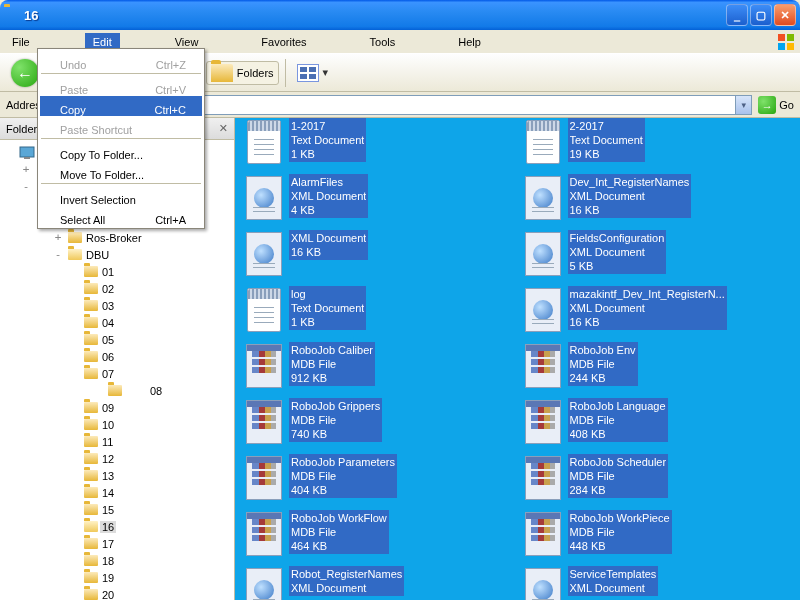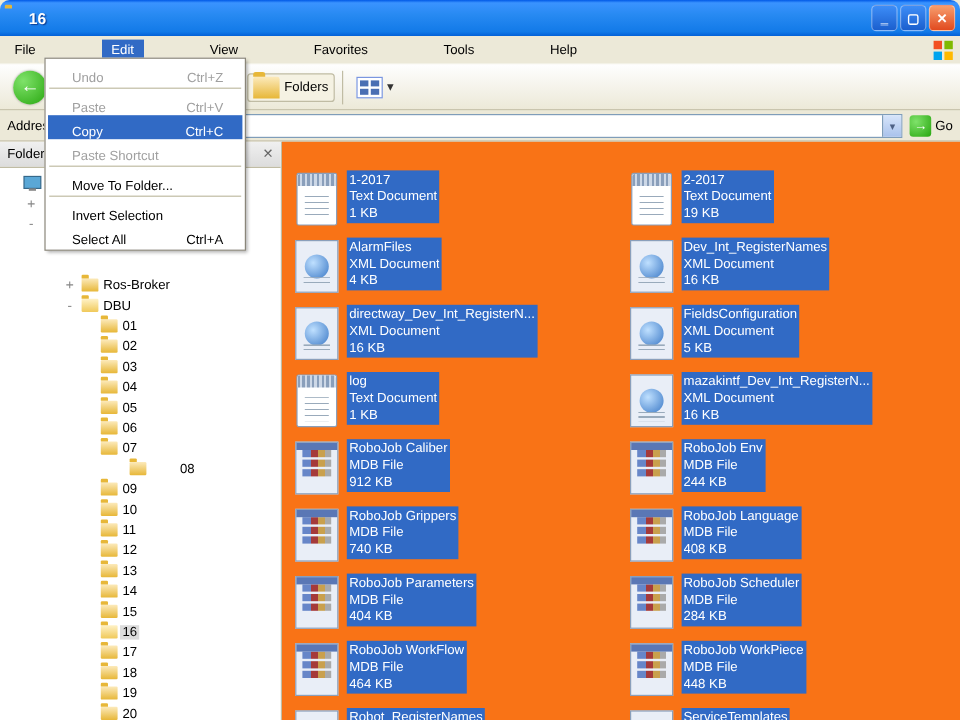--- a/index.html
+++ b/index.html
@@ -45,21 +45,21 @@
   .tree { padding:4px 2px 4px 2px; }
   .tnode { display:flex; align-items:center; height:17px; white-space:nowrap; }
   .tw{width:16px;text-align:center;color:#888;font-family:monospace;}
   .ticon{width:18px;height:16px;display:flex;align-items:center;justify-content:center;}
   .tlabel{padding:0 2px;}
   .tlabel.sel{background:#dcdcdc;}
   .mini-folder{width:14px;height:11px;background:linear-gradient(to bottom,#fceabb,#e7b738);border-radius:1px;position:relative;}
   .mini-folder::before{content:"";position:absolute;top:-3px;left:0;width:6px;height:3px;background:#e7b738;border-radius:1px 1px 0 0;}
   .mini-folder.open{background:linear-gradient(to bottom,#fff2c7,#f0c95a);}
 
-  .content { flex:1; background:#f97316; padding:24px 8px; overflow:hidden; display:grid; grid-template-columns: 1fr 1fr; grid-auto-rows:54px; gap:2px 8px; align-content:start;}
+  .content { flex:1; background:#0ea5e9; padding:0 8px; overflow:hidden; display:grid; grid-template-columns: 1fr 1fr; grid-auto-rows:54px; gap:2px 8px; align-content:start;}
   .fitem { display:flex; align-items:flex-start; gap:4px; }
   .fitem .thumb { width:42px; height:48px; display:flex; align-items:center; justify-content:center; flex-shrink:0;}
   .fitem .meta { background:#316ac5; color:#fff; padding:1px 2px; font-size:11px; line-height:14px; }
   .fitem .meta div{white-space:nowrap;overflow:hidden;text-overflow:ellipsis;max-width:170px;}
 
   .ic-txt{width:34px;height:44px;border:1px solid #8a9fbb;border-radius:2px;background:#fff;position:relative;padding-top:12px;}
   .ic-txt::before{content:"";position:absolute;top:0;left:0;right:0;height:10px;border-radius:2px 2px 0 0;background:repeating-linear-gradient(to right,#8a9fbb 0,#8a9fbb 2px,#cdd8e7 2px,#cdd8e7 4px);}
   .ic-txt::after{content:"";position:absolute;left:6px;right:6px;top:18px;height:20px;background:repeating-linear-gradient(to bottom,#9ab 0,#9ab 1px,transparent 1px,transparent 5px);}
   .ic-xml{width:36px;height:44px;border:1px solid #8a9fbb;background:#e9eef7;position:relative;display:flex;align-items:center;justify-content:center;}
   .globe{width:20px;height:20px;border-radius:50%;background:radial-gradient(circle at 35% 35%,#bfe0ff,#3a78c6);}
@@ -394,21 +394,20 @@
             <div>16 KB</div>
           </div>
         </div>
         <div class="fitem">
           <div class="thumb">
             <div class="ic-xml">
               <div class="globe"></div>
             </div>
           </div>
           <div class="meta">
-            <div>directway_Dev_Int_RegisterN...</div>
             <div>XML Document</div>
             <div>16 KB</div>
           </div>
         </div>
         <div class="fitem">
           <div class="thumb">
             <div class="ic-xml">
               <div class="globe"></div>
             </div>
           </div>
@@ -591,20 +590,23 @@
     </div>
     <div class="mi hover">
       <span>Copy</span>
       <span class="sc">Ctrl+C</span>
     </div>
     <div class="mi disabled">
       <span>Paste Shortcut</span>
     </div>
     <hr>
     <div class="mi">
+      <span>Copy To Folder...</span>
+    </div>
+    <div class="mi">
       <span>Move To Folder...</span>
     </div>
     <hr>
     <div class="mi">
       <span>Invert Selection</span>
     </div>
     <div class="mi">
       <span>Select All</span>
       <span class="sc">Ctrl+A</span>
     </div>

